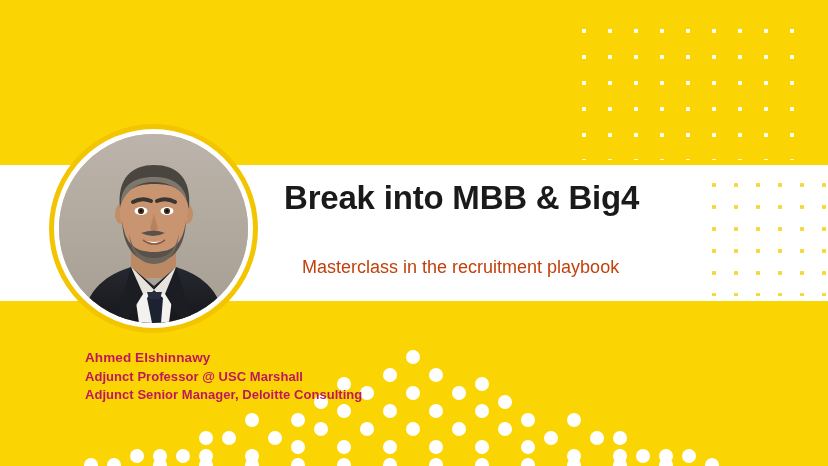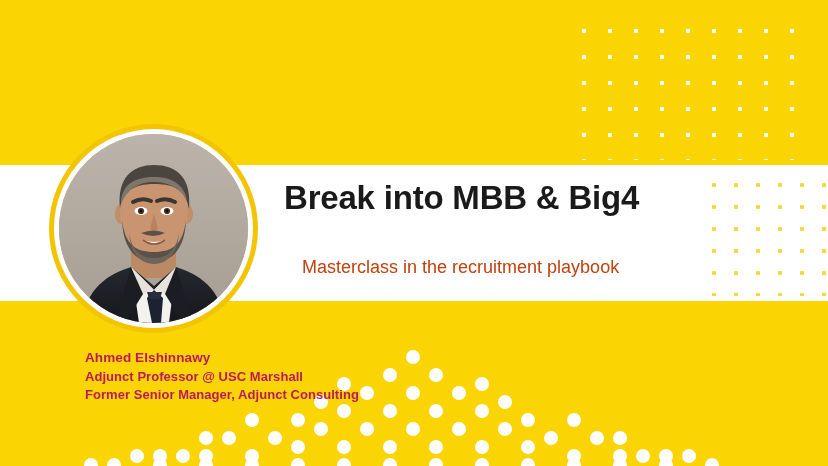--- a/index.html
+++ b/index.html
@@ -292,16 +292,16 @@
   </div>
 
   <div class="headings">
     <h1 class="title">Break into MBB &amp; Big4</h1>
     <p class="subtitle">Masterclass in the recruitment playbook</p>
   </div>
 
   <div class="presenter">
     <div class="presenter-name">Ahmed Elshinnawy</div>
     <div class="presenter-line">Adjunct  Professor @ USC Marshall</div>
-    <div class="presenter-line">Former Senior Manager, Adjunct Consulting</div>
+    <div class="presenter-line">Adjunct Senior Manager, Deloitte Consulting</div>
   </div>
 
 </div>
 
 </body></html>

